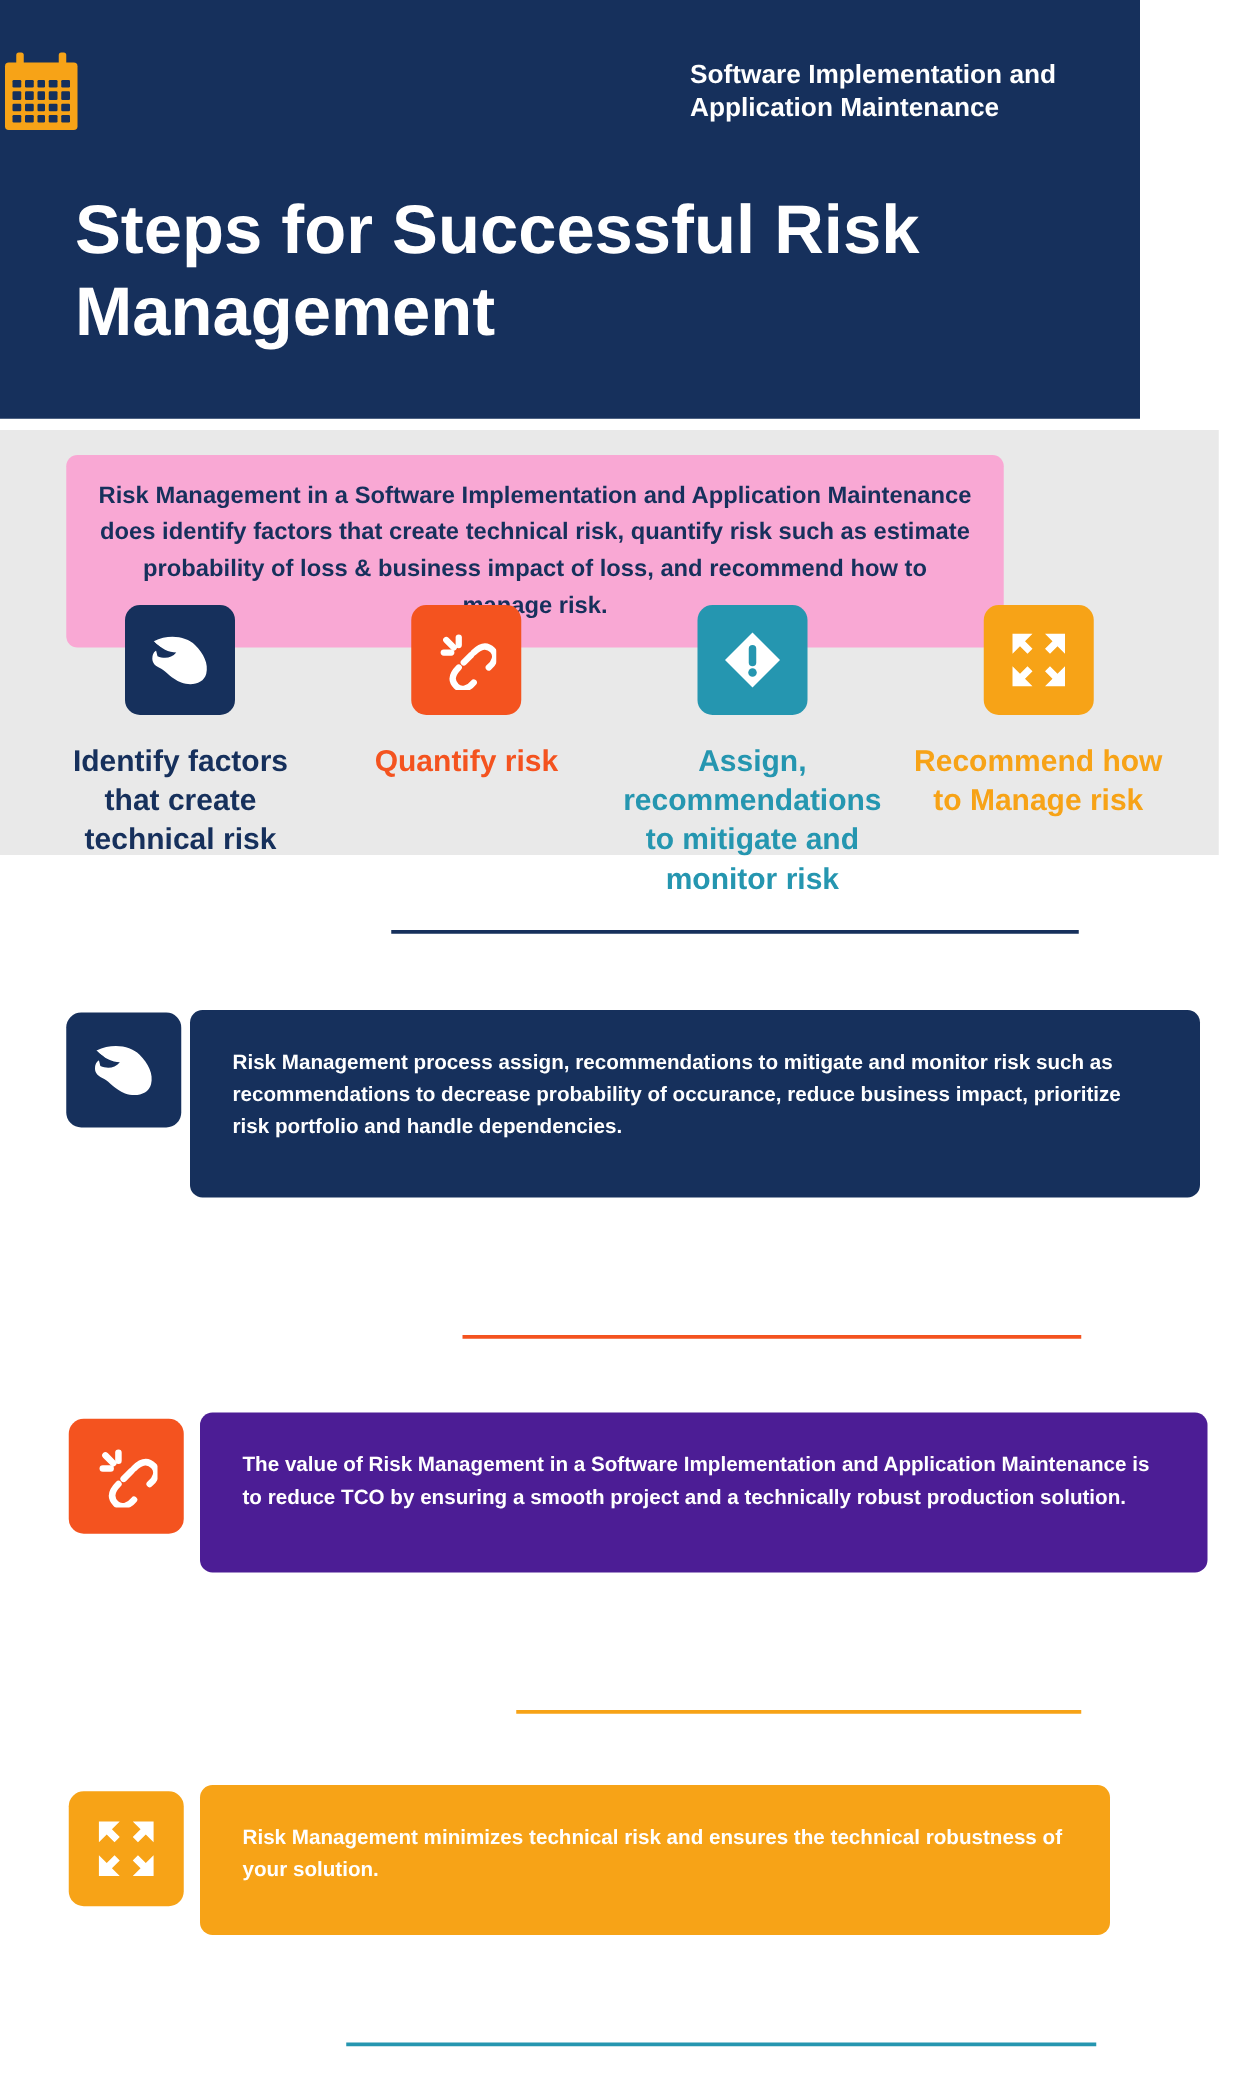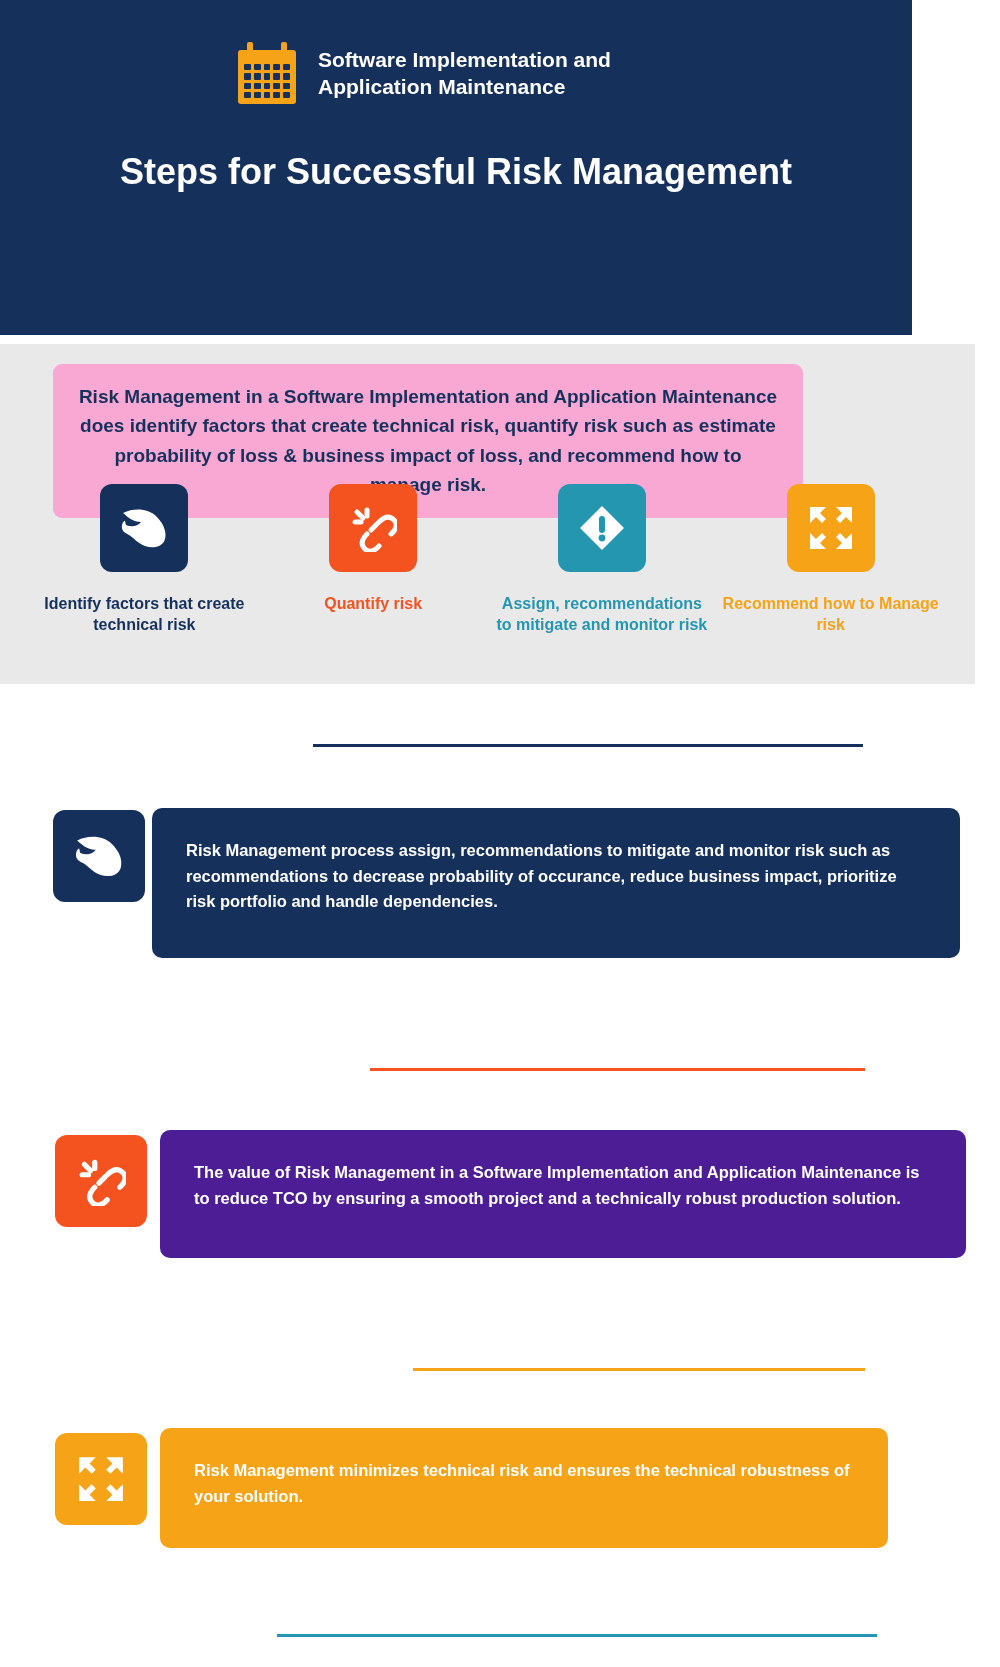--- a/index.html
+++ b/index.html
@@ -24,44 +24,43 @@
     height: 335px;
     background: #16305c;
   }
   .brand {
     position: absolute;
     left: 0;
     top: 40px;
     width: 912px;
     display: flex;
     align-items: center;
-    justify-content: center;
+    justify-content: space-between;
     gap: 18px;
   }
   .cal-icon {
     width: 66px;
     height: 66px;
     position: relative;
     flex: none;
   }
   .brand-text {
     color: #ffffff;
     font-size: 21px;
     font-weight: bold;
     line-height: 1.3;
     max-width: 360px;
   }
   .main-title {
     position: absolute;
     left: 60px;
     top: 150px;
     width: 792px;
-    text-align: center;
     color: #ffffff;
-    font-size: 36px;
+    font-size: 55px;
     font-weight: bold;
     line-height: 1.2;
   }
 
   
   .band {
     position: absolute;
     left: 0;
     top: 344px;
     width: 975px;
@@ -101,21 +100,21 @@
     width: 88px;
     height: 88px;
     border-radius: 12px;
     margin: 0 auto 22px auto;
     display: flex;
     align-items: center;
     justify-content: center;
     position: relative;
   }
   .step-label {
-    font-size: 16px;
+    font-size: 24px;
     font-weight: bold;
     line-height: 1.3;
   }
 
   
   .rule {
     position: absolute;
     height: 3px;
   }
   .row-icon {

